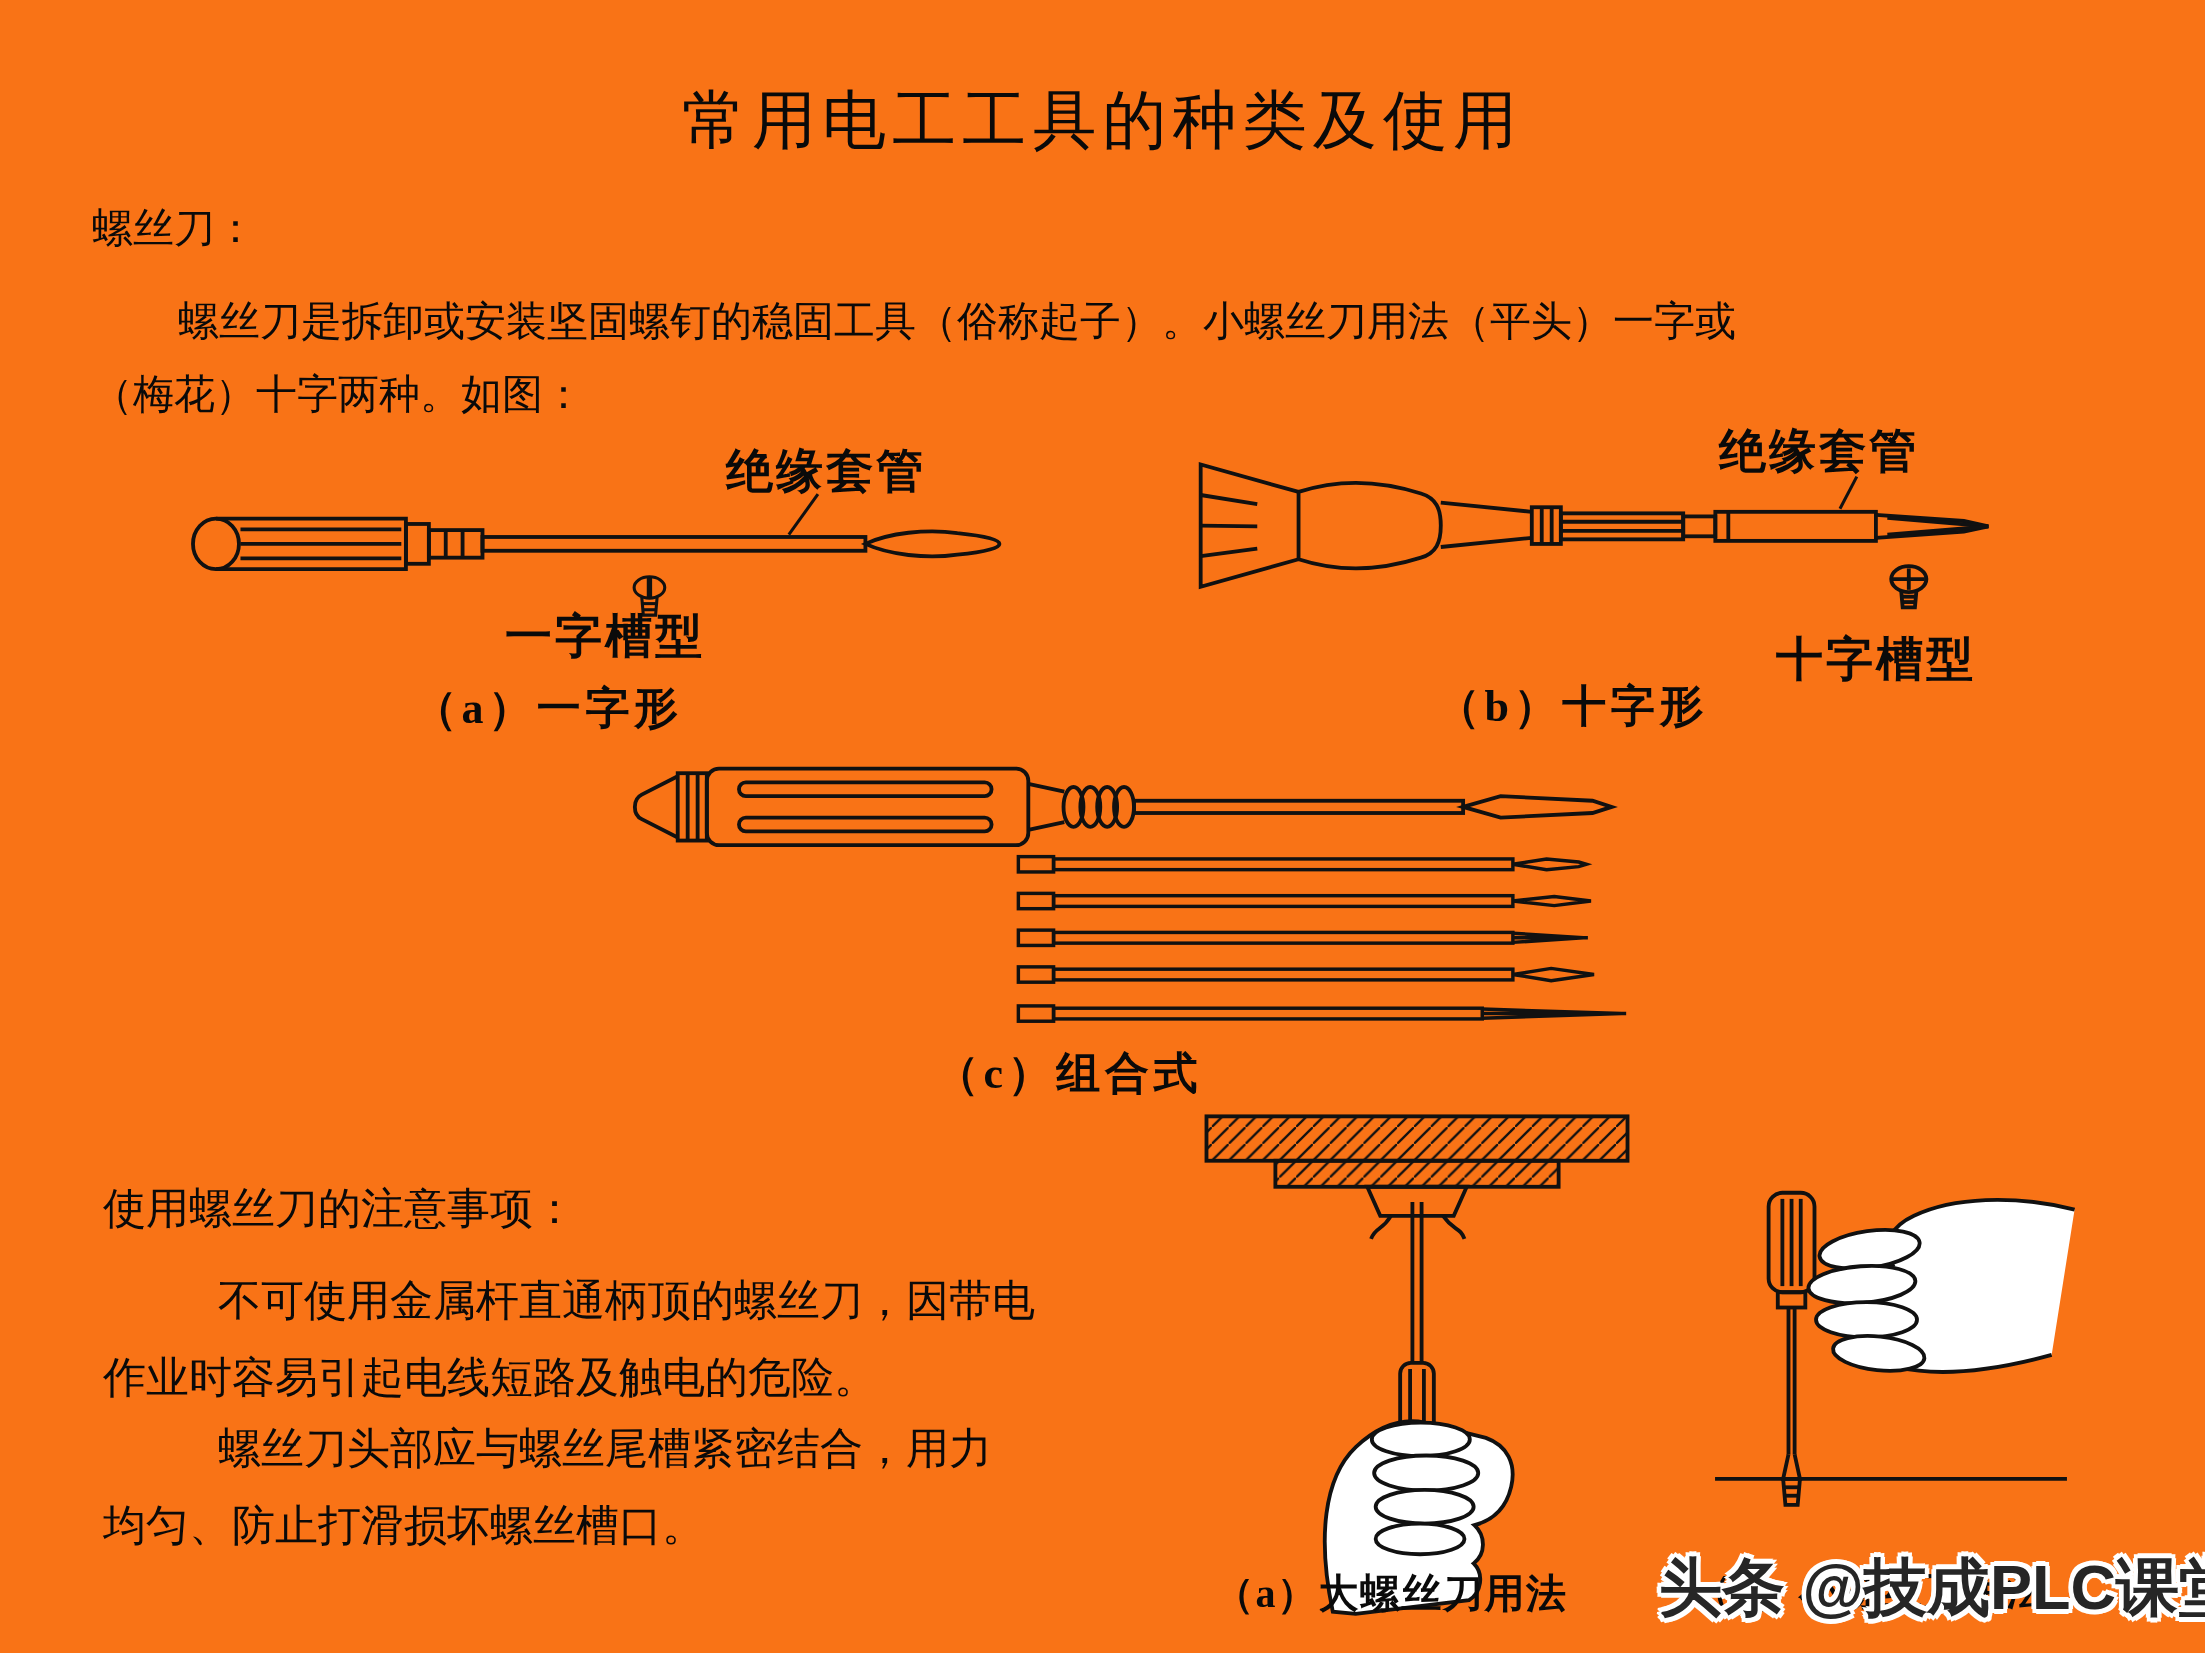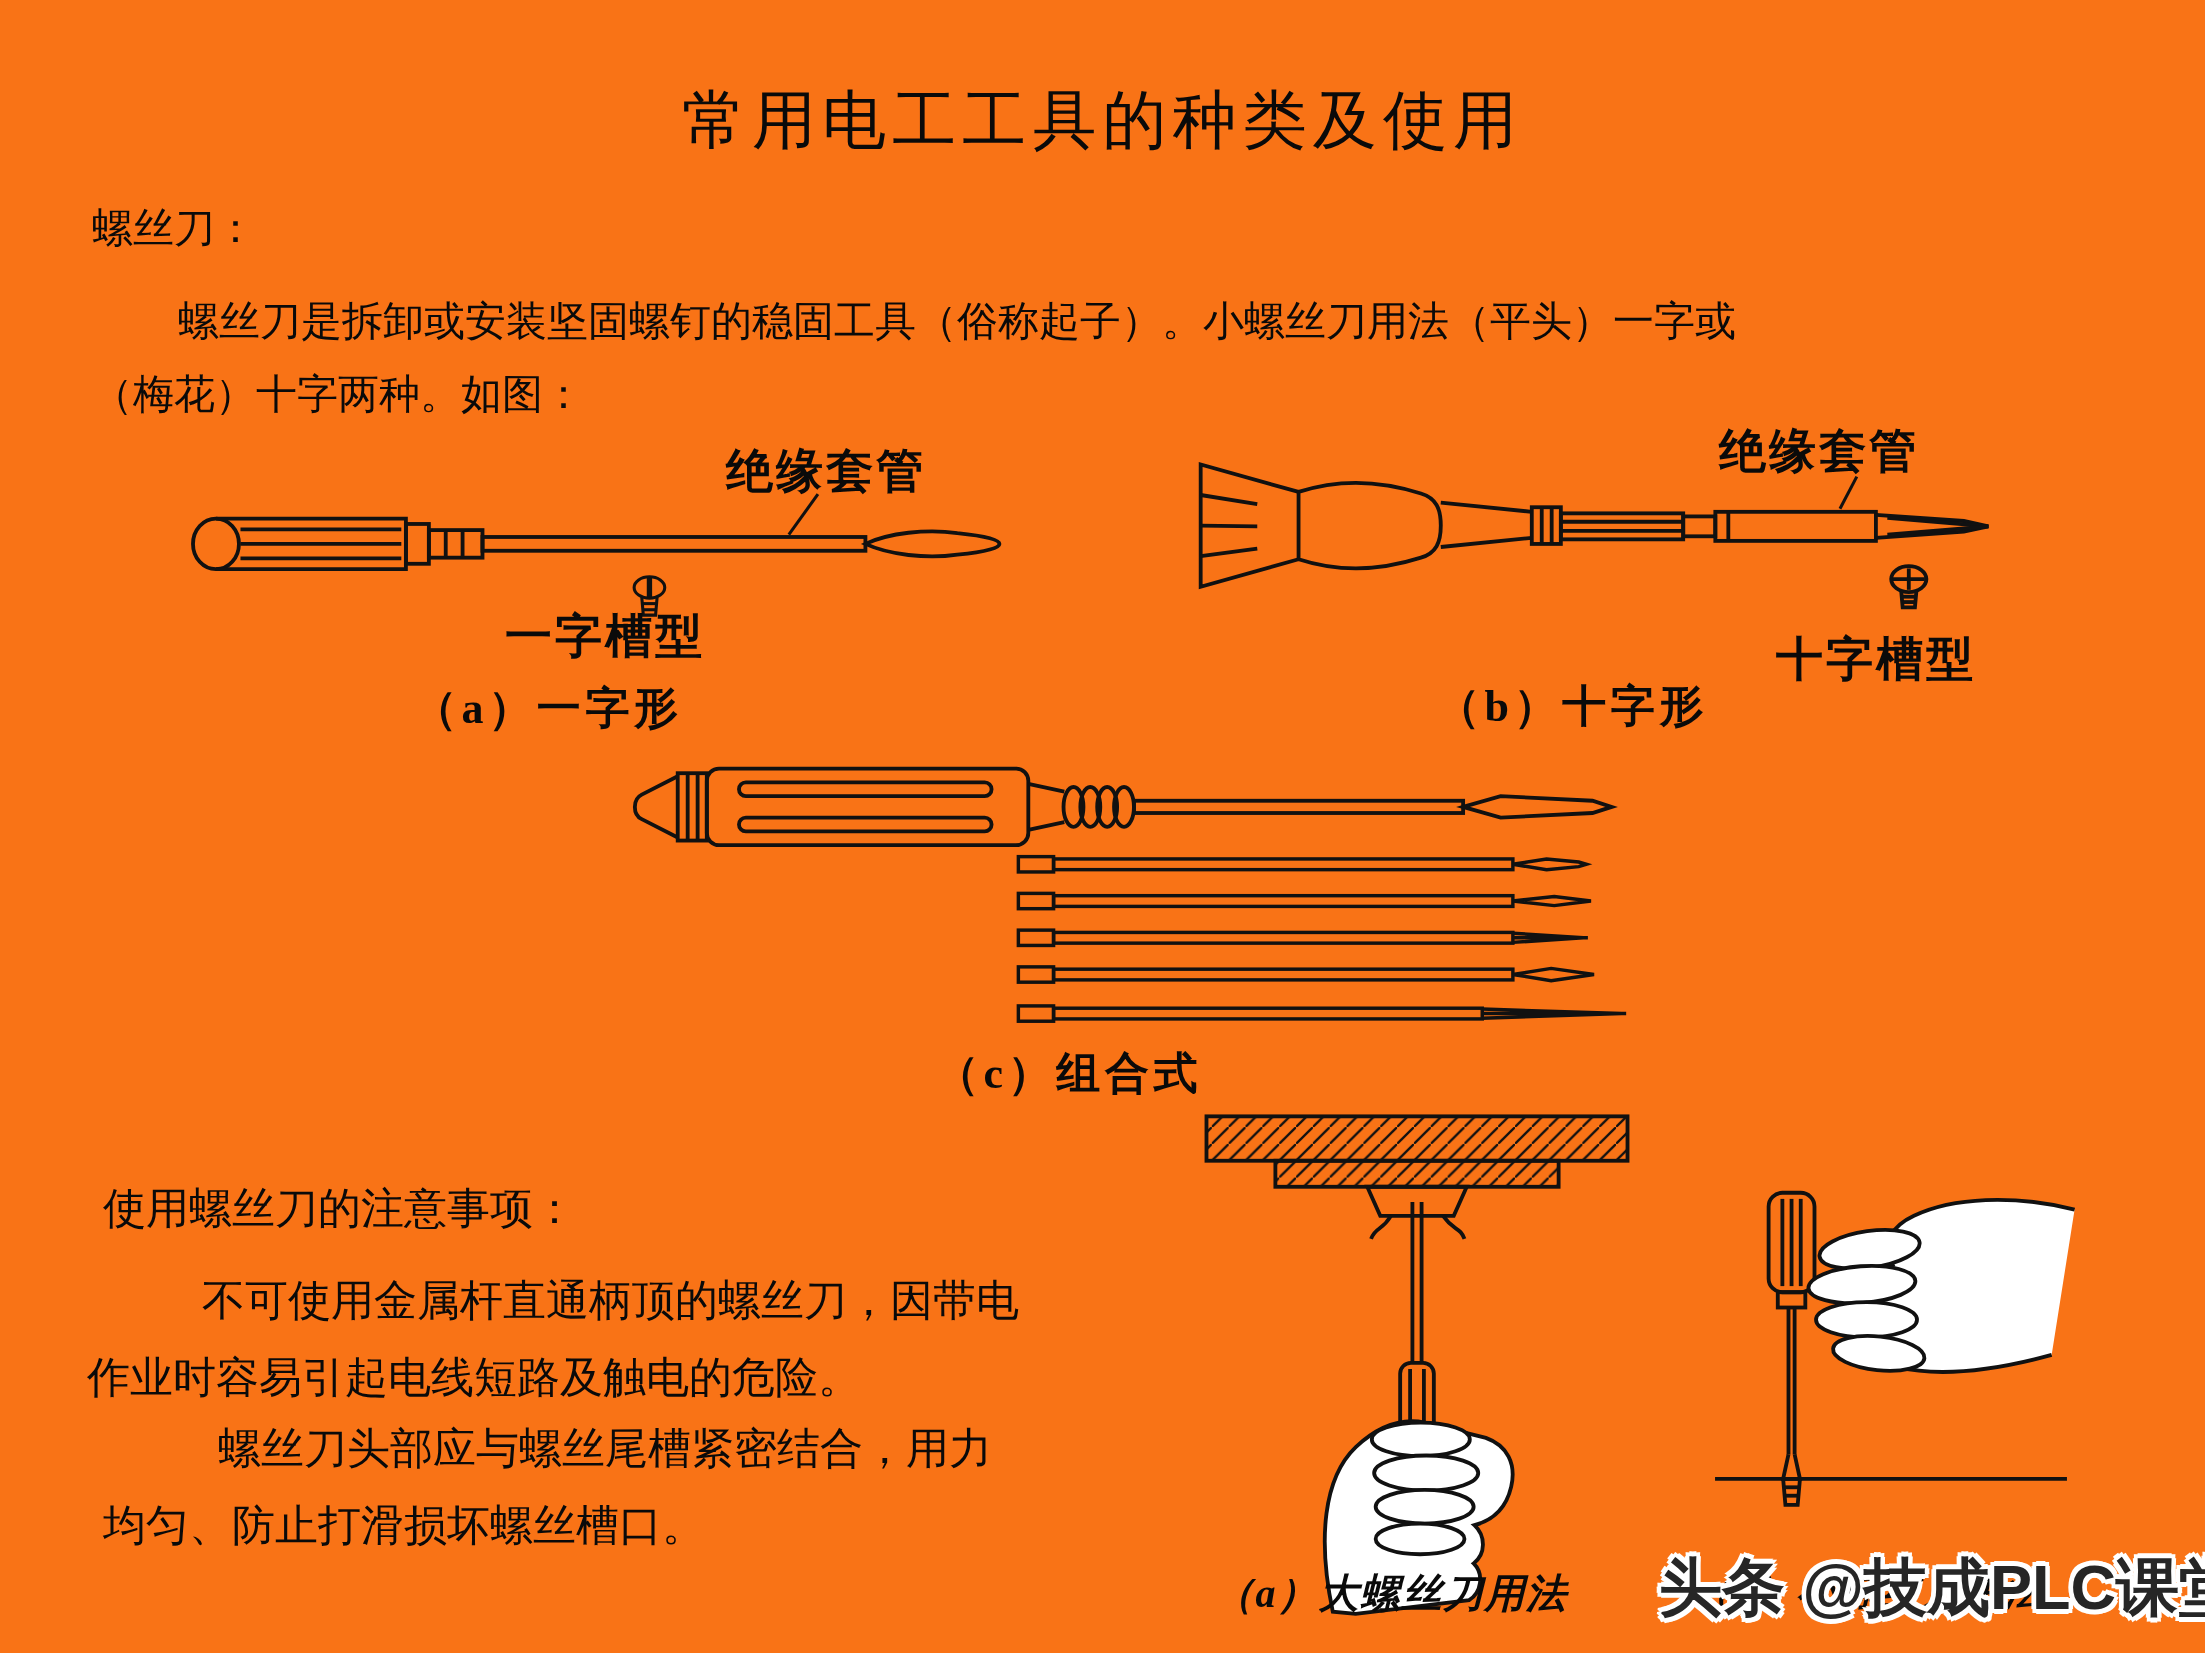--- a/index.html
+++ b/index.html
@@ -23,21 +23,20 @@
     position:absolute;font-weight:bold;font-size:47px;white-space:nowrap;
     letter-spacing:3.1px;
   }
   .fig-caption{
     position:absolute;font-weight:bold;font-size:44px;white-space:nowrap;
     letter-spacing:4.6px;
   }
   .usage-caption{
     position:absolute;font-weight:bold;font-size:40px;white-space:nowrap;
     letter-spacing:1.5px;
-    font-style:italic;
   }
   .watermark{
     position:absolute;left:1659px;top:1545px;
     font-family:"Liberation Sans",sans-serif;font-weight:bold;
     font-size:63px;color:#262626;white-space:nowrap;
     text-shadow:-3.8px -3.8px 0 #fff,3.8px -3.8px 0 #fff,-3.8px 3.8px 0 #fff,3.8px 3.8px 0 #fff,
                  0 -4.6px 0 #fff,0 4.6px 0 #fff,-4.6px 0 0 #fff,4.6px 0 0 #fff;
   }
   svg{display:block;}
 </style>
@@ -155,21 +154,21 @@
         <rect x="540" y="338" width="46" height="20"></rect>
         <rect x="586" y="341" width="560" height="14"></rect>
         <path d="M1146 342 L1328 348 L1146 354 M1146 348 L1334 348"></path>
       </g>
     </svg>
     <div class="fig-caption" style="left:330px;top:297px;">（c）组合式</div>
   </div>
 
   <div class="abs notes" style="left:103px;top:1170px;">使用螺丝刀的注意事项：</div>
 
-  <div class="abs notes" style="left:87px;top:1262px;">
+  <div class="abs notes" style="left:103px;top:1262px;">
     <div class="indent">不可使用金属杆直通柄顶的螺丝刀，因带电</div>
     <div>作业时容易引起电线短路及触电的危险。</div>
   </div>
 
   <div class="abs notes" style="left:103px;top:1410px;">
     <div class="indent">螺丝刀头部应与螺丝尾槽紧密结合，用力</div>
     <div>均匀、防止打滑损坏螺丝槽口。</div>
   </div>
 
   <div class="fig" style="left:1195px;top:1110px;width:444px;height:521px;">

